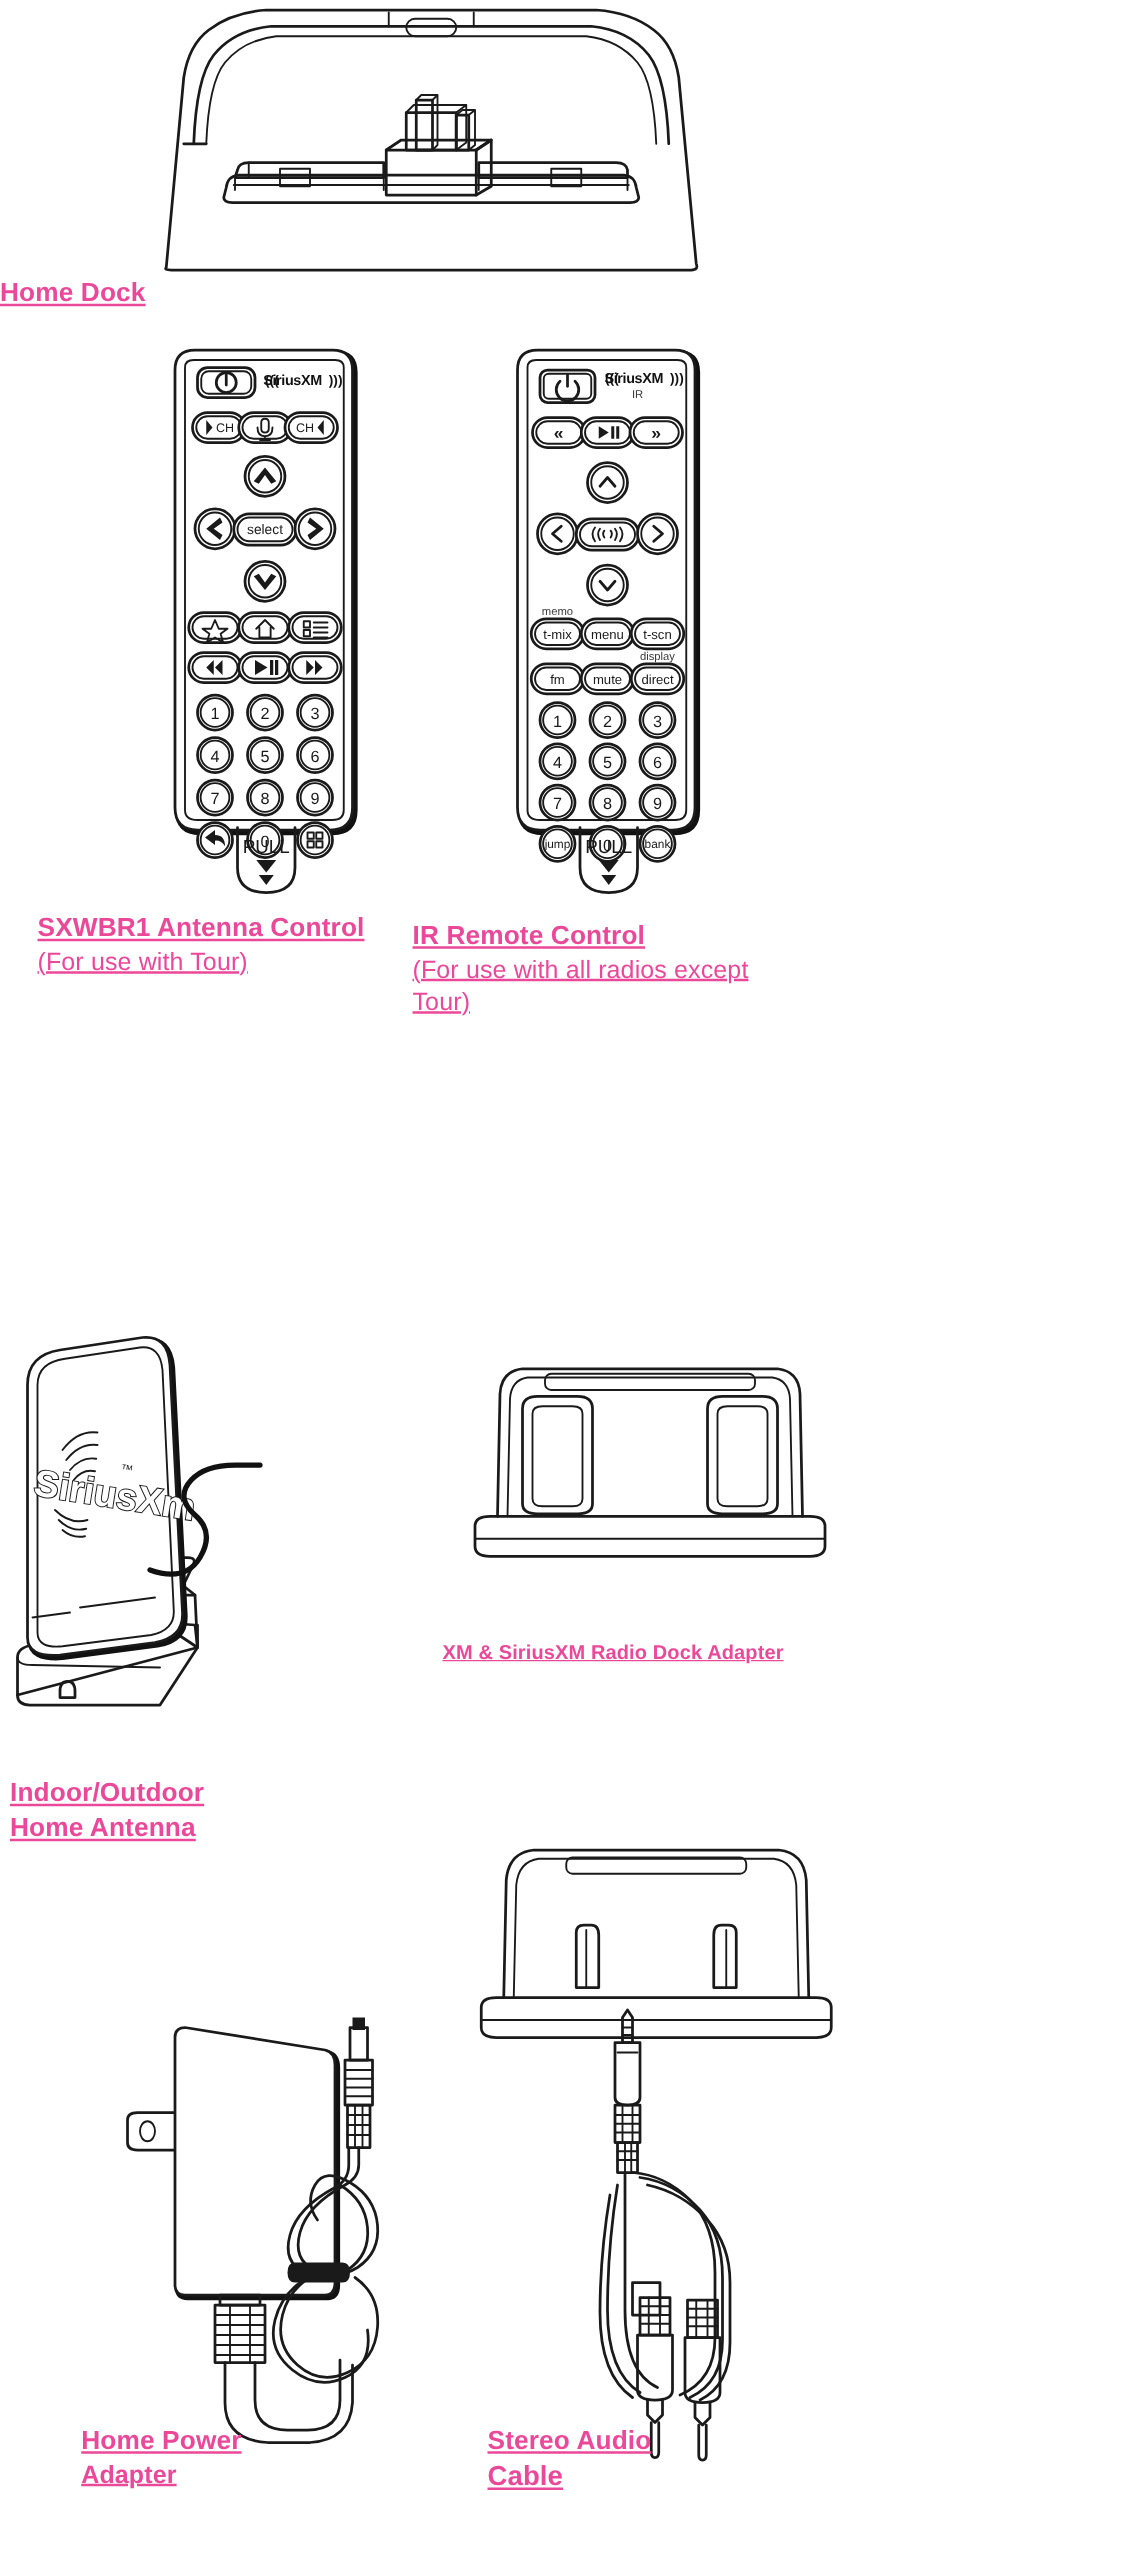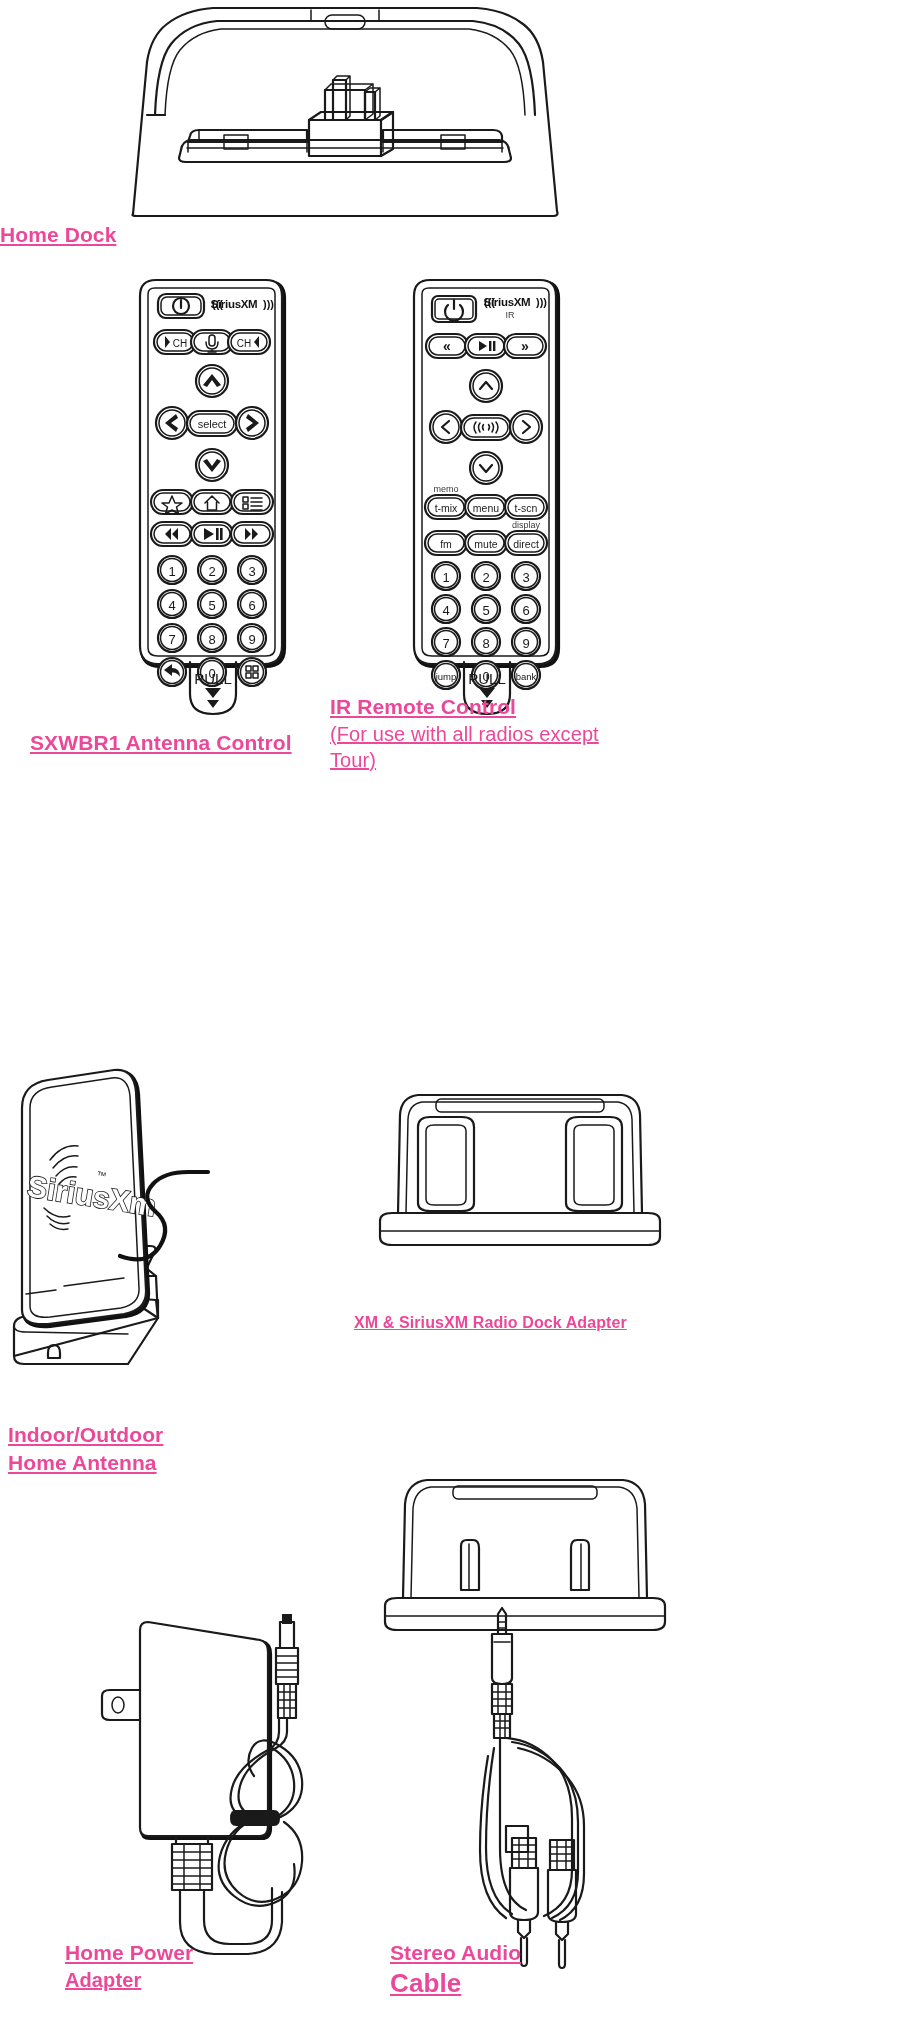--- a/index.html
+++ b/index.html
@@ -297,20 +297,21 @@
   <div class="item" style="left:178px; top:662px;">
     <svg width="70" height="62" viewBox="0 0 70 62">
       <path class="ln" d="M12 0 L12 32 Q12 52 35 52 Q58 52 58 32 L58 0"></path>
       <text class="btxt" x="35" y="16" font-size="15">PULL</text>
       <path class="fill-dark" d="M27 26 L43 26 L35 36 Z"></path>
       <path class="fill-dark" d="M29 38 L41 38 L35 46 Z"></path>
     </svg>
   </div>
   <div class="caption" style="left:30px; top:730px; width:356px;">
     <span>SXWBR1 Antenna Control</span>
+    <span class="sub">(For use with Tour)</span>
   </div>
 
   <div class="item" style="left:406px; top:276px;">
     <svg width="160" height="450" viewBox="0 0 160 450">
       <path class="ln-thick" d="M10 22 Q10 6 26 6 L136 6 Q152 6 152 22 L152 372 Q152 390 134 390 L28 390 Q10 390 10 372 Z"></path>
       <path class="fill-white" d="M8 20 Q8 4 24 4 L134 4 Q150 4 150 20 L150 370 Q150 388 132 388 L26 388 Q8 388 8 370 Z"></path>
       <path class="ln-thin" d="M16 18 Q16 12 23 12 L136 12 Q143 12 143 18 L143 372 Q143 380 134 380 L26 380 Q16 380 16 372 Z"></path>
 
       <g>
         <text class="logo-paren" x="78" y="30">(((</text>
@@ -474,21 +475,21 @@
   </div>
 
   <div class="item" style="left:452px; top:662px;">
     <svg width="70" height="62" viewBox="0 0 70 62">
       <path class="ln" d="M12 0 L12 32 Q12 52 35 52 Q58 52 58 32 L58 0"></path>
       <text class="btxt" x="35" y="16" font-size="15">PULL</text>
       <path class="fill-dark" d="M27 26 L43 26 L35 36 Z"></path>
       <path class="fill-dark" d="M29 38 L41 38 L35 46 Z"></path>
     </svg>
   </div>
-  <div class="caption" style="left:330px; top:694px; width:310px;">
+  <div class="caption" style="left:330px; top:736px; width:310px;">
     <span>IR Remote Control</span>
     <span class="sub">(For use with all radios except Tour)</span>
   </div>
 
   <div class="item" style="left:8px; top:1068px;">
     <svg width="370" height="340" viewBox="0 0 370 340">
 
       <path class="ln" d="M6 288 L6 258 Q6 250 18 248 L120 230 L148 232 L150 250 Z"></path>
       <path class="ln" d="M6 288 Q6 296 16 296 L120 296 L150 250 L150 232"></path>
       <path class="ln-thin" d="M6 258 Q6 264 18 264 L120 266"></path>
@@ -627,16 +628,16 @@
         <path class="ln-thin" d="M92 247 L116 247 M92 254 L116 254 M92 261 L116 261"></path>
         <path class="ln-thin" d="M99 240 L99 270 M108 240 L108 270"></path>
         <path class="ln" d="M90 270 L118 270 L118 314 Q118 322 104 322 Q90 322 90 314 Z"></path>
         <path class="ln" d="M98 322 L98 334 L104 340 L110 334 L110 322"></path>
         <path class="ln" d="M101 340 L101 364 Q101 368 104 368 Q107 368 107 364 L107 340"></path>
       </g>
     </svg>
   </div>
   <div class="caption" style="left:390px; top:1940px; width:260px;">
     <span>Stereo Audio</span>
-    <span class="sub" style="font-weight:bold;font-size:26px;">Cable</span>
+    <span class="sub" style="font-weight:bold;font-size:22px;">Cable</span>
   </div>
 
 </div>
 
 </body></html>

